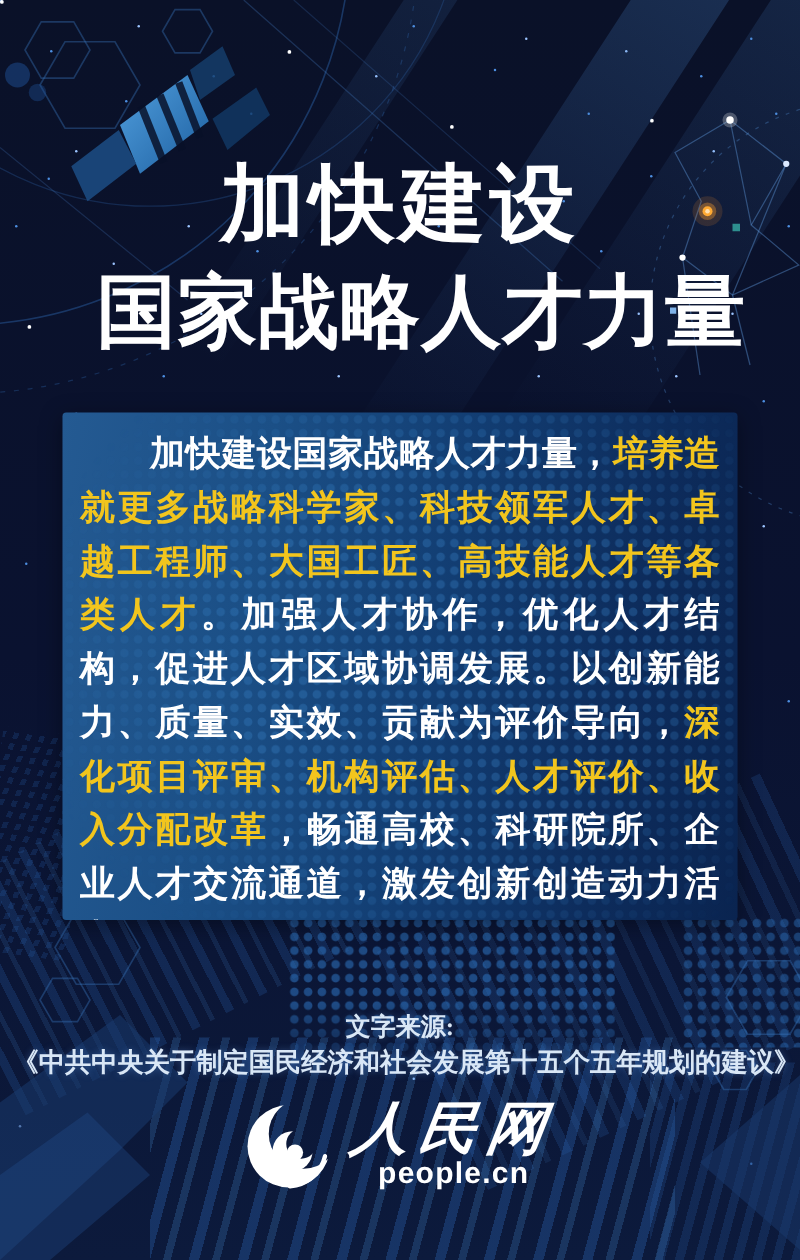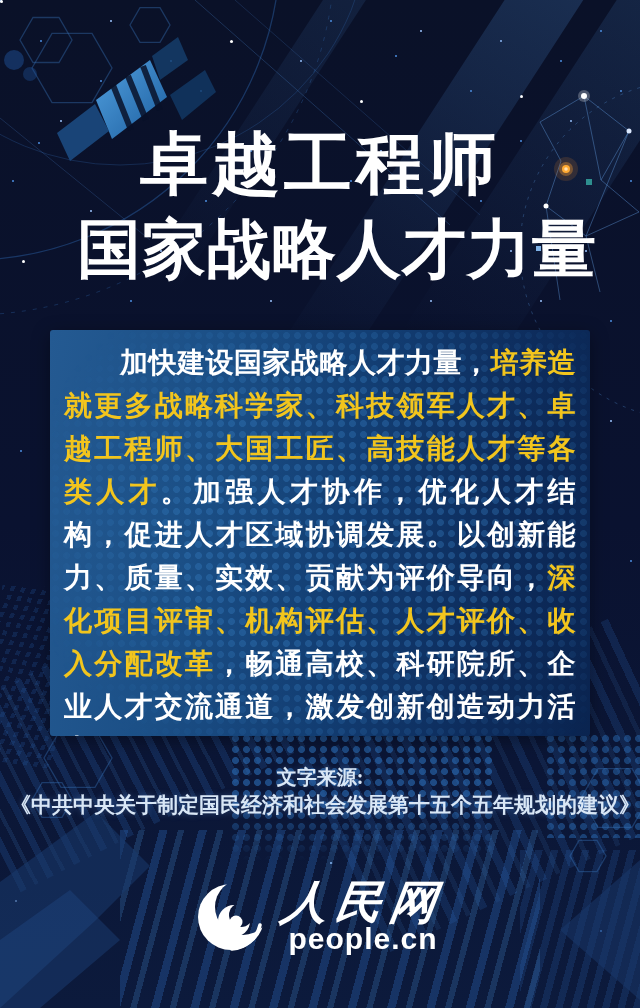--- a/index.html
+++ b/index.html
@@ -77,33 +77,33 @@
     background-size:11px 11px;
     -webkit-mask-image:radial-gradient(ellipse 62% 70% at 56% 48%,#000 50%,transparent 100%);
     mask-image:radial-gradient(ellipse 62% 70% at 56% 48%,#000 50%,transparent 100%);}
   .body-text{position:relative;margin:0;padding:11px 14px;z-index:2;
     font-size:28px;line-height:43px;font-weight:700;color:#ffffff;
     text-align:justify;text-indent:2em;letter-spacing:0.5px;}
   .seg-y{color:#f2c51d;margin-top:42px;}
   .seg-w{color:#ffffff;}
 
   
-  .source{position:absolute;left:0;top:764px;width:640px;text-align:center;z-index:5;
+  .source{position:absolute;left:0;top:809px;width:640px;text-align:center;z-index:5;
     color:#d9e7f6;font-family:"Liberation Serif","DejaVu Serif",serif;font-weight:700;
     text-shadow:0 0 6px rgba(110,170,255,.35);}
   .source-label{display:block;font-size:20px;line-height:26px;}
   .source-ref{display:block;font-size:21px;line-height:30px;letter-spacing:0px;text-align:right;}
 
   
   .logo{position:absolute;left:0;top:878px;width:640px;display:flex;justify-content:center;
     align-items:center;gap:12px;z-index:6;color:#fff;}
   .logo-text{display:flex;flex-direction:column;align-items:center;}
   .logo-cn{font-size:46px;line-height:48px;font-weight:700;font-style:italic;
     font-family:"Liberation Serif","DejaVu Serif",serif;transform:skewX(-8deg);letter-spacing:8px;}
-  .logo-en{font-size:30px;line-height:24px;font-weight:700;letter-spacing:1px;margin-top:0px;}
+  .logo-en{font-size:24px;line-height:24px;font-weight:700;letter-spacing:1px;margin-top:0px;}
 </style>
 </head>
 <body>
 
 <div class="poster">
 
   <div class="layer stars stars-a"></div>
   <div class="layer stars stars-b"></div>
   <div class="layer stars stars-c"></div>
   <div class="layer beam beam1"></div>
@@ -173,21 +173,21 @@
     <circle cx="566" cy="169" r="1.8" fill="#ffe0b0"></circle>
     <rect x="586" y="179" width="6" height="6" fill="#2e8f8f"></rect>
     <rect x="536" y="246" width="5" height="5" fill="#7fb2e8"></rect>
 
     <polygon points="0,882 96,812 150,866 96,920 0,1008" fill="rgba(26,58,110,.55)"></polygon>
     <polygon points="0,940 70,890 120,940 40,1008 0,1008" fill="rgba(34,76,140,.35)"></polygon>
     <polygon points="640,860 560,930 640,1000" fill="rgba(26,58,110,.5)"></polygon>
   </svg>
 
   <h1 class="title">
-    <span class="t1">卓越工程师</span>
+    <span class="t1">加快建设</span>
     <span class="t2">国家战略人才力量</span>
   </h1>
 
   <div class="panel">
     <div class="panel-dots"></div>
     <p class="body-text"><span class="seg-w">加快建设国家战略人才力量，</span><span class="seg-y">培养造就更多战略科学家、科技领军人才、卓越工程师、大国工匠、高技能人才等各类人才</span><span class="seg-w">。加强人才协作，优化人才结构，促进人才区域协调发展。以创新能力、质量、实效、贡献为评价导向，</span><span class="seg-y">深化项目评审、机构评估、人才评价、收入分配改革</span><span class="seg-w">，畅通高校、科研院所、企业人才交流通道，激发创新创造动力活力。</span></p>
   </div>
 
   <div class="source">
     <span class="source-label">文字来源:</span>

